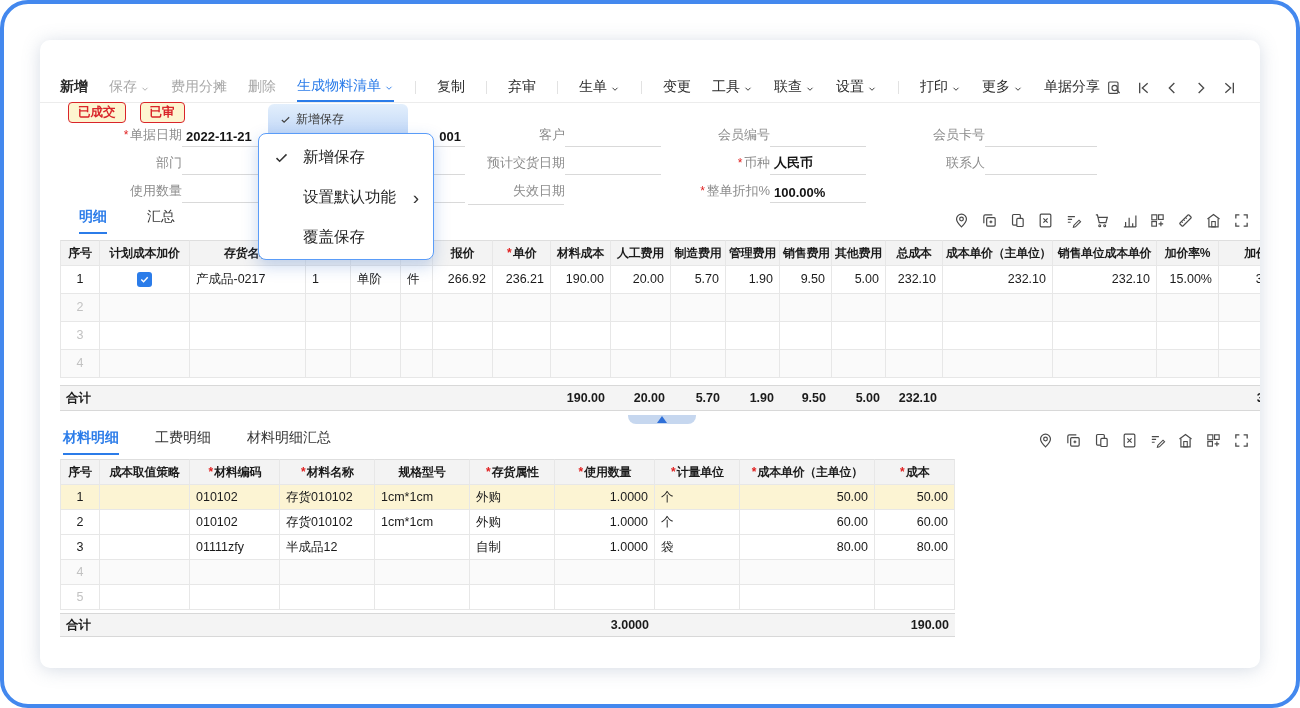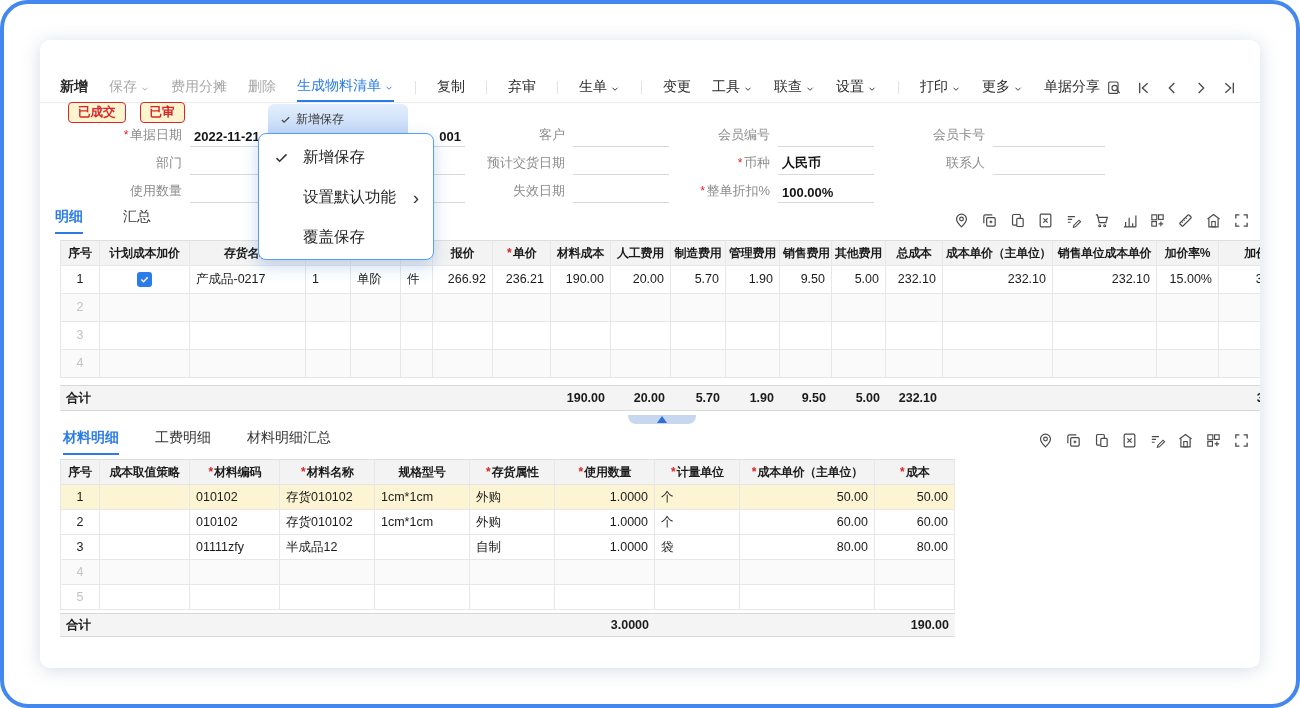--- a/index.html
+++ b/index.html
@@ -27,21 +27,21 @@
   .tool-nav .ico svg{width:16px;height:16px;}
 
   
   .badges{position:absolute;left:28px;top:62px;display:flex;gap:14px;}
   .badge{font-size:12.5px;font-weight:700;color:#d9252a;background:#fdf5d0;border:1.5px solid #d9252a;border-radius:4px;padding:2px 9px;line-height:15px;}
 
   
   .fld{position:absolute;height:22px;display:flex;align-items:flex-start;font-size:13px;}
   .flabel{color:#8c8c8c;text-align:right;white-space:nowrap;padding-bottom:2px;}
   .req{color:#e02020;margin-right:2px;font-size:12px;}
-  .fval{border-bottom:1px solid #d9d9d9;height:21px;box-sizing:border-box;margin-left:8px;display:flex;align-items:flex-end;padding:0 4px 2px;}
+  .fval{border-bottom:1px solid #d9d9d9;height:21px;box-sizing:border-box;display:flex;align-items:flex-end;padding:0 4px 2px;}
   .fval span{font-weight:700;color:#141414;white-space:nowrap;}
   .fval.rt{justify-content:flex-end;}
 
   
   .stabs{position:absolute;display:flex;gap:40px;font-size:14px;}
   .stab{color:#333;padding-bottom:6px;cursor:default;}
   .stab.active{color:#2b7ce9;font-weight:700;border-bottom:2px solid #2b7ce9;}
   .icons{position:absolute;display:flex;gap:11px;align-items:center;}
   .ico{display:inline-flex;color:#4a4a4a;cursor:default;}
   .ico svg{width:17px;height:17px;}
@@ -339,34 +339,34 @@
 
     <div class="fld" style="left:20px;top:142px;">
       <span class="flabel" style="width:122px;"><span>使用数量</span></span>
       <span class="fval" style="width:122px;">
           <span></span>
         </span>
     </div>
     <div class="fld" style="left:300px;top:142px;">
       <span class="fval" style="width:125px;margin-left:0;"></span>
     </div>
-    <div class="fld" style="left:428px;top:142px;">
+    <div class="fld" style="left:428px;top:142px;flex-direction:column;">
       <span class="flabel" style="width:97px;"><span>失效日期</span></span>
       <span class="fval" style="width:96px;">
           <span></span>
         </span>
     </div>
     <div class="fld" style="left:598px;top:142px;">
       <span class="flabel" style="width:132px;"><i class="req">*</i><span>整单折扣%</span></span>
       <span class="fval" style="width:96px;">
           <span>100.00%</span>
         </span>
     </div>
 
-    <div class="stabs" style="left:15px;top:168px;">
+    <div class="stabs" style="left:39px;top:168px;">
       <span class="stab active">明细</span>
       <span class="stab">汇总</span>
     </div>
     <div class="icons" style="right:10px;top:172px;">
         <span class="ico">
           <svg viewBox="0 0 24 24">
             <use href="#i-pin"></use>
           </svg>
         </span>
         <span class="ico">

